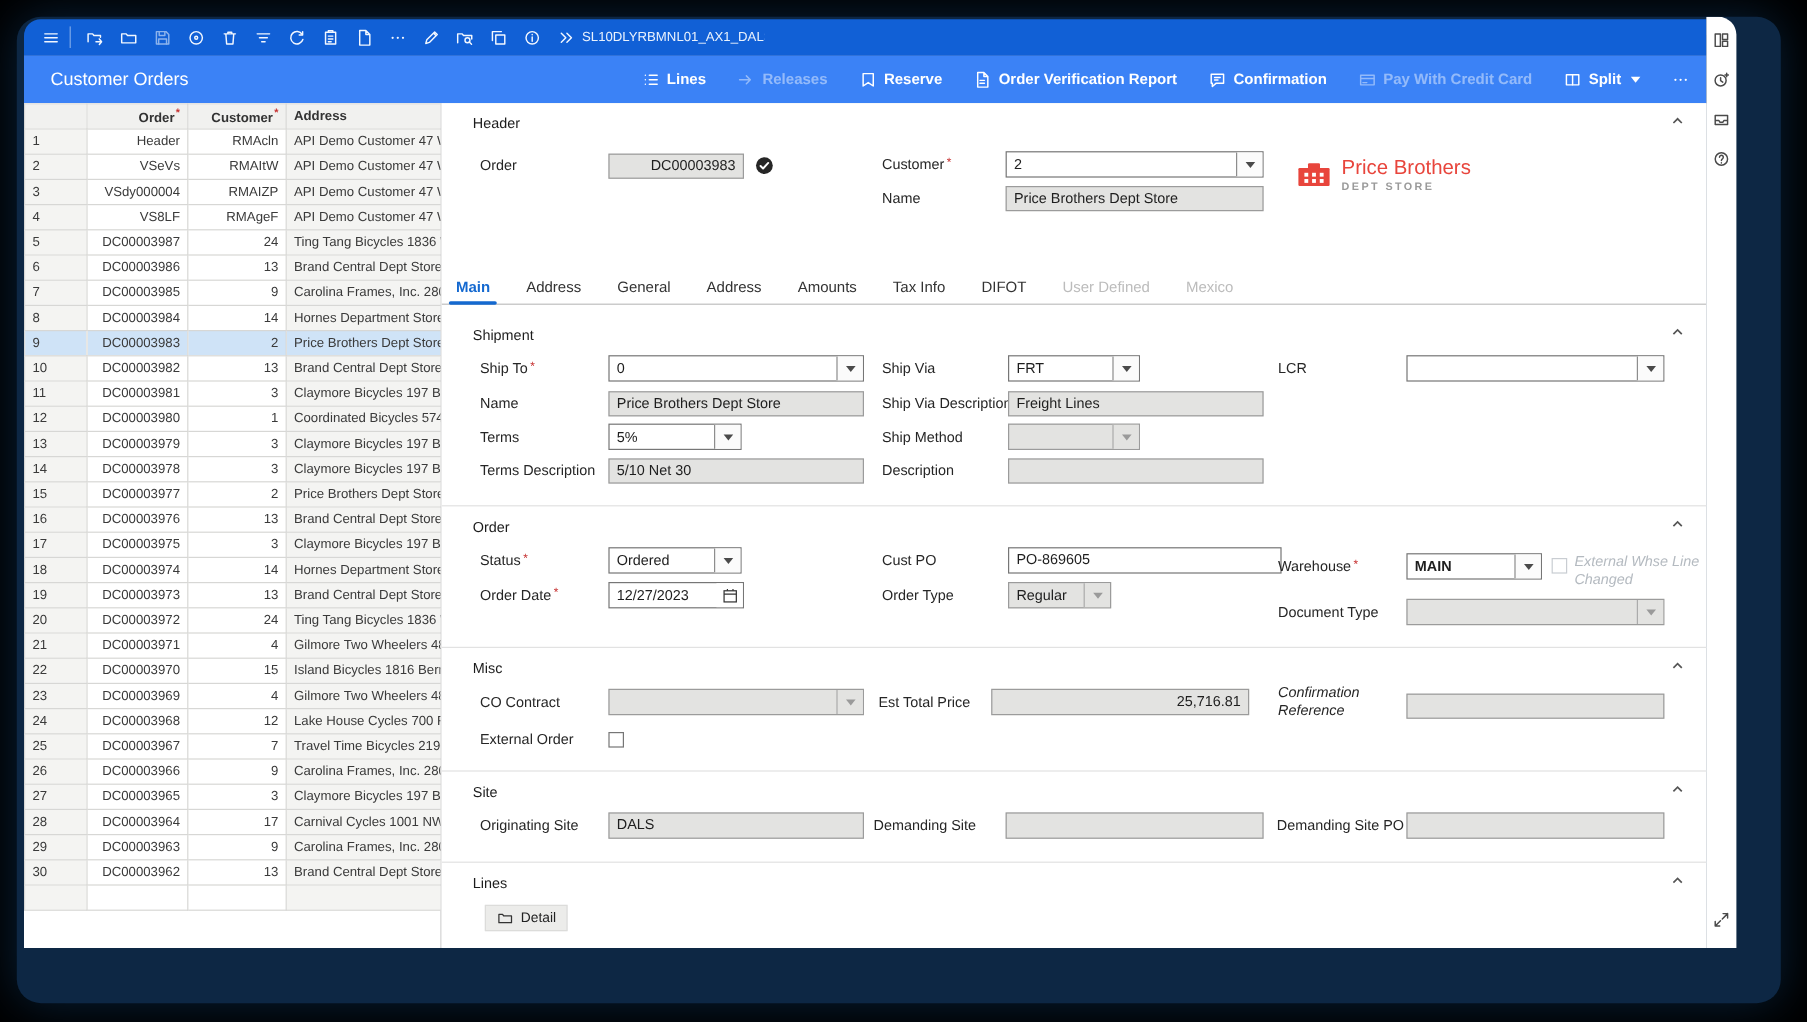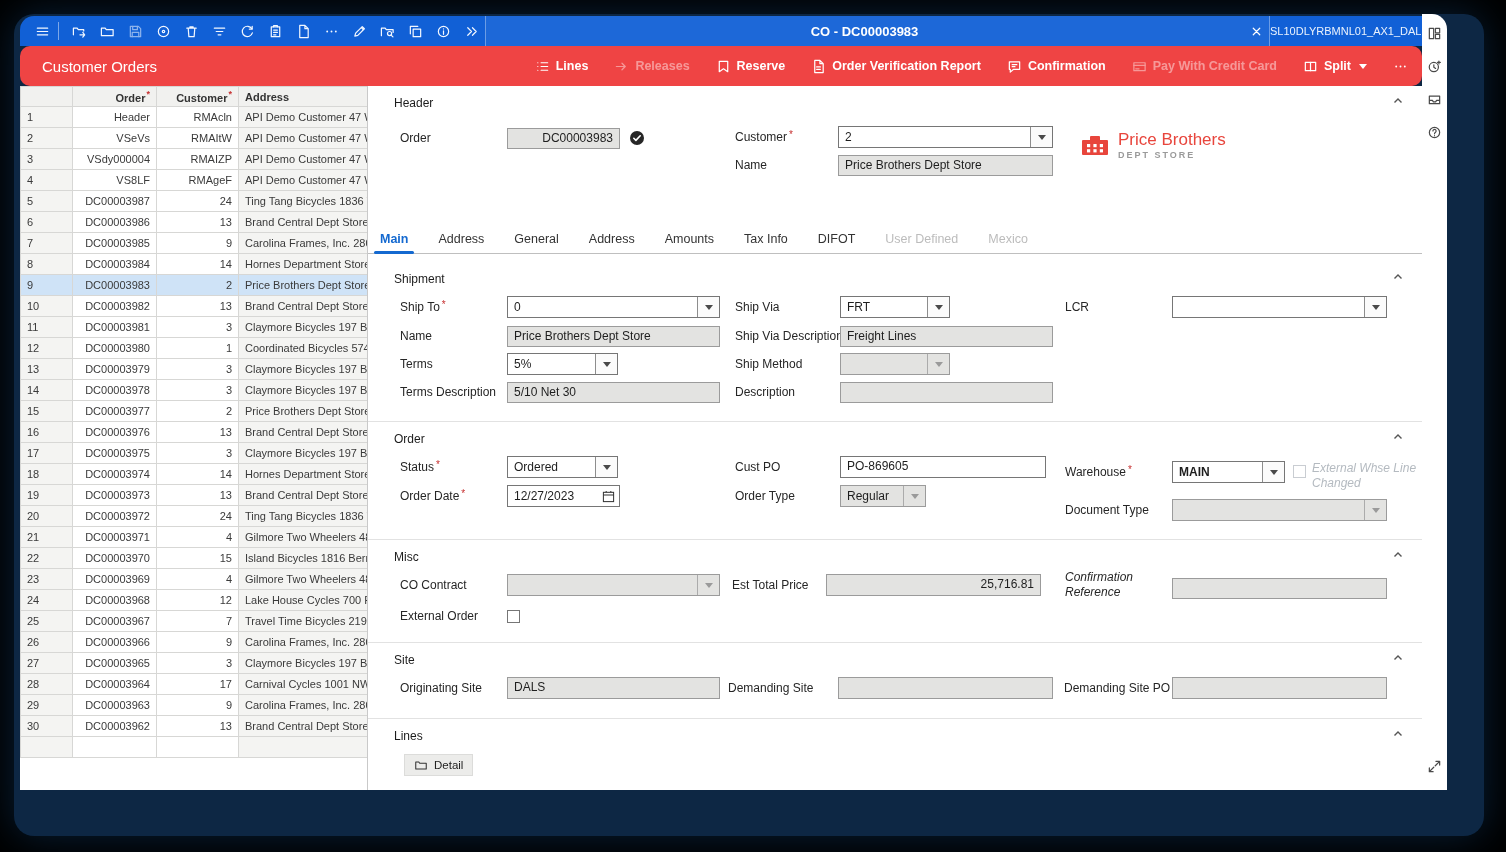--- a/index.html
+++ b/index.html
@@ -15,22 +15,22 @@
     align-items:center;justify-content:center;padding:0;cursor:pointer;}
   .tbtn.dim{opacity:.55;}
   .vsep{width:1px;height:18px;background:rgba(255,255,255,.45);margin:0 6px 0 2px;}
   .doc-tab{flex:1;height:30px;display:flex;align-items:center;background:rgba(255,255,255,.05);
     border-left:1px solid rgba(255,255,255,.35);border-right:1px solid rgba(255,255,255,.35);}
   .doc-tab-title{flex:1;text-align:center;color:#fff;font-size:13px;font-weight:700;}
   .tab-close{width:26px;height:26px;background:none;border:none;color:#fff;display:flex;
     align-items:center;justify-content:center;cursor:pointer;}
   .session{width:152px;color:#eaf2fd;font-size:11px;text-align:center;white-space:nowrap;overflow:hidden;}
   
-  .appbar{position:absolute;left:6px;top:32px;width:1402px;height:40px;background:#ef4444;
-    display:flex;align-items:center;justify-content:space-between;padding:0 14px 0 22px;border-radius:10px;}
+  .appbar{position:absolute;left:6px;top:32px;width:1402px;height:40px;background:#3b82f6;
+    display:flex;align-items:center;justify-content:space-between;padding:0 14px 0 22px;}
   .app-title{color:#fff;font-size:15px;font-weight:400;}
   .actions{display:flex;align-items:center;gap:26px;}
   .act{display:flex;align-items:center;gap:6px;background:none;border:none;color:#fff;
     font-size:12.5px;font-weight:700;font-family:inherit;cursor:pointer;padding:0;}
   .act.disabled{opacity:.45;cursor:default;}
   .caret-dn{width:0;height:0;border-left:4px solid transparent;border-right:4px solid transparent;
     border-top:5px solid #fff;margin-left:2px;}
   
   .content{position:absolute;left:6px;top:72px;width:1402px;height:704px;background:#fff;display:flex;}
   
@@ -214,30 +214,20 @@
           </span>
         </button>
         <button class="tbtn">
           <span class="icn">
             <svg viewBox="0 0 16 16" width="15" height="15" fill="none" stroke="currentColor" stroke-width="1.3" stroke-linecap="round" stroke-linejoin="round">
               <path d="M4 4l4 4-4 4M9 4l4 4-4 4"></path>
             </svg>
           </span>
         </button>
       </div>
-    <div class="doc-tab">
-      <div class="doc-tab-title">CO - DC00003983</div>
-      <button class="tab-close">
-        <span class="icn">
-          <svg viewBox="0 0 16 16" width="13" height="13" fill="none" stroke="#fff" stroke-width="1.5" stroke-linecap="round">
-              <path d="M4 4l8 8M12 4l-8 8"></path>
-            </svg>
-        </span>
-      </button>
-    </div>
     <div class="session">SL10DLYRBMNL01_AX1_DALS</div>
   </div>
 
   <div class="appbar">
     <div class="app-title">Customer Orders</div>
     <div class="actions" id="appbar-actions">
         <button class="act">
           <span class="icn">
             <svg viewBox="0 0 16 16" width="15" height="15" fill="none" stroke="currentColor" stroke-width="1.3" stroke-linecap="round" stroke-linejoin="round">
               <path d="M6.5 4h7M6.5 8h7M6.5 12h7M3 4h.01M3 8h.01M3 12h.01"></path>
@@ -647,21 +637,21 @@
           <span class="icn">
             <svg viewBox="0 0 14 14" width="13" height="13" fill="none" stroke="#333" stroke-width="1.1">
                 <rect x="1.5" y="2.5" width="11" height="10"></rect>
                 <path d="M1.5 5.5h11M4.5 2.5V1M9.5 2.5V1"></path>
               </svg>
           </span>
         </div>
       </div>
 
       <div class="flabel" style="left:367px;top:371px">Cust PO</div>
-      <div class="tinput" style="left:472px;top:370px;width:206px;height:22px">PO-869605</div>
+      <div class="tinput" style="left:472px;top:370px;width:228px;height:22px">PO-869605</div>
       <div class="flabel" style="left:367px;top:400px">Order Type</div>
       <div class="combo disabled" style="left:472px;top:399px;width:86px">
         <div class="val">Regular</div>
         <div class="btn">
             <span class="caret"></span>
           </div>
       </div>
 
       <div class="flabel req" style="left:697px;top:376px">Warehouse</div>
       <div class="combo" style="left:804px;top:375px;width:113px">

